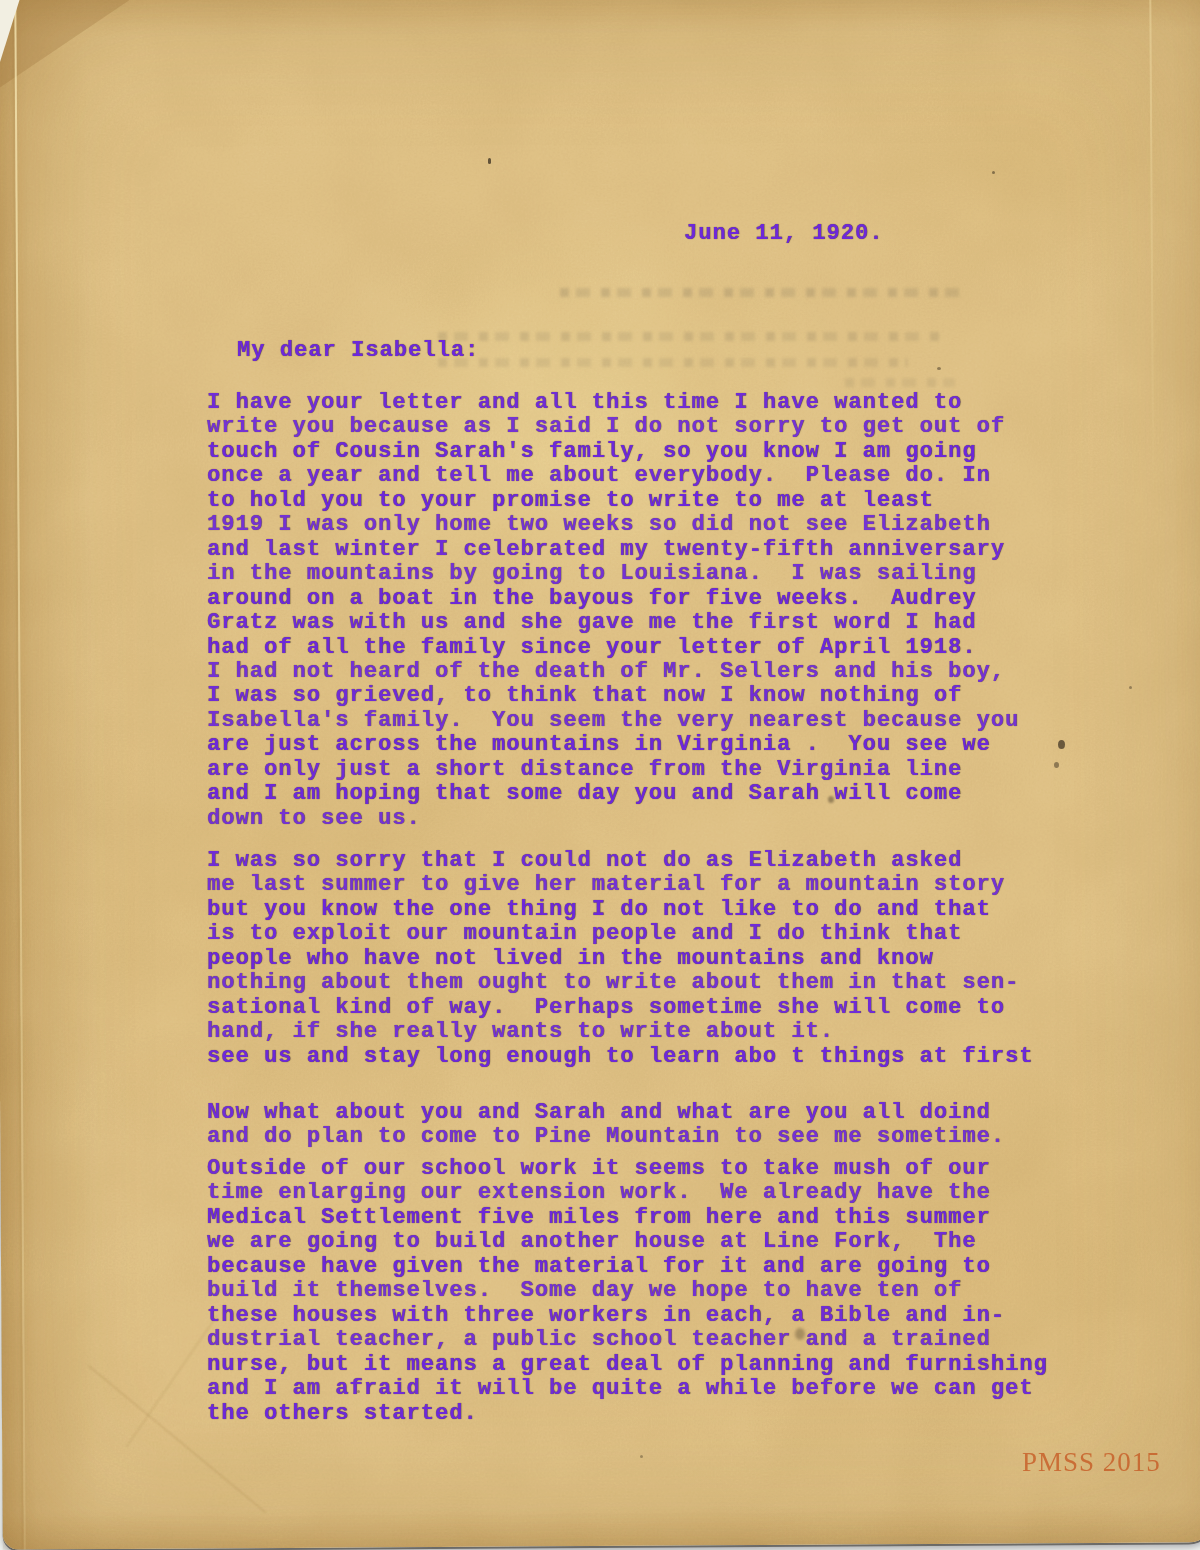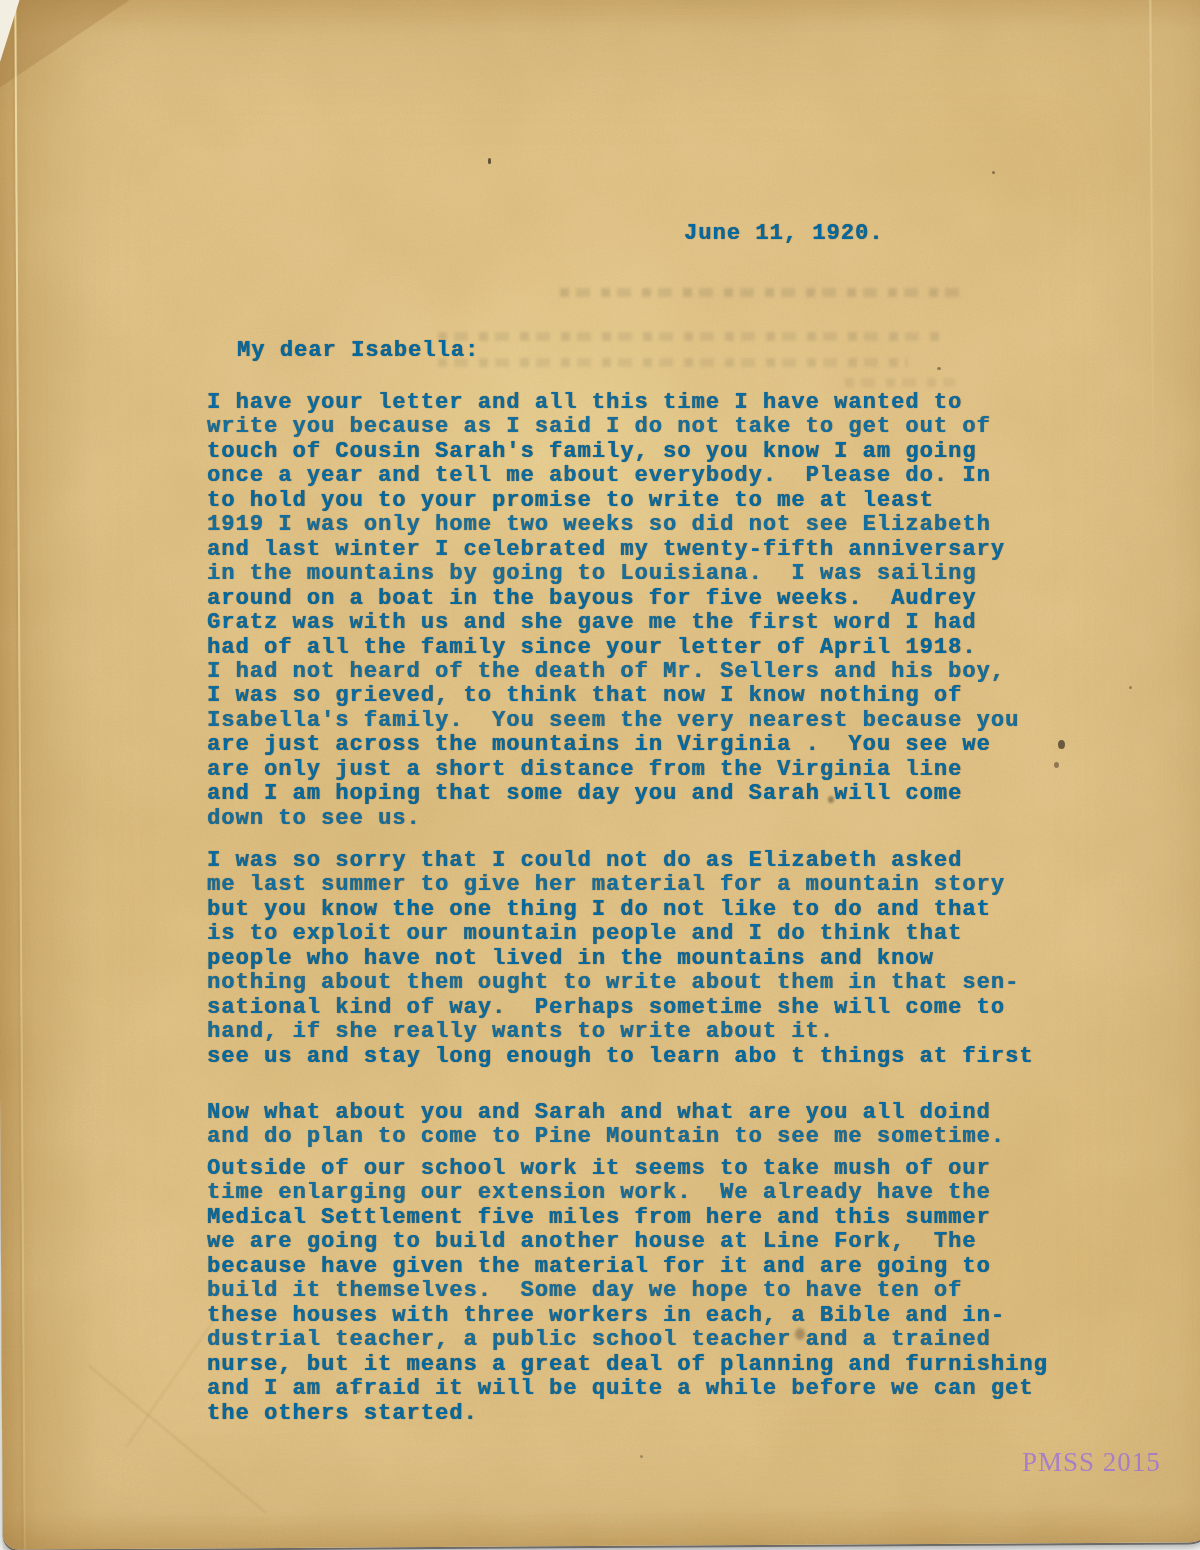--- a/index.html
+++ b/index.html
@@ -53,39 +53,39 @@
     clip-path:polygon(0 0,100% 0,0 100%);filter:blur(3px);
   }
   .corner-sliver{
     position:absolute;left:0;top:0;width:26px;height:62px;
     background:#f2efe2;clip-path:polygon(0 0,75% 0,0 100%);
   }
   .sp{position:absolute;border-radius:50%;background:#2e2418;}
   
   .content{position:absolute;inset:0;pointer-events:none;}
   .typed{
-    position:absolute;color:#0369a1;font-weight:bold;font-size:22px;
+    position:absolute;color:#6d28d9;font-weight:bold;font-size:22px;
     letter-spacing:1.05px;line-height:24.45px;
     text-shadow:0.4px 0.4px 0.9px rgba(52,42,26,.65), -0.2px 0 0.7px rgba(52,42,26,.4);
   }
   .line{white-space:pre;}
   .line:nth-child(2n){opacity:.93;}
   .line:nth-child(3n+1){opacity:.97;}
   .ghost{
     position:absolute;height:9px;filter:blur(1.6px);opacity:.5;
     background:repeating-linear-gradient(90deg, rgba(118,106,82,.45) 0 9px, rgba(118,106,82,0) 9px 16px, rgba(118,106,82,.35) 16px 30px, rgba(118,106,82,0) 30px 41px);
   }
   .g1{left:560px;top:288px;width:400px;}
   .g2{left:438px;top:332px;width:505px;opacity:.42;}
   .g3{left:438px;top:358px;width:470px;opacity:.38;}
   .g4{left:845px;top:378px;width:110px;opacity:.3;}
   .watermark{
     position:absolute;left:1022px;top:1447px;
     font-family:"Liberation Serif","DejaVu Serif",serif;
-    font-size:27px;color:#8b5cf6;opacity:.62;letter-spacing:1px;
+    font-size:27px;color:#c2410c;opacity:.62;letter-spacing:1px;
   }
 </style>
 </head>
 <body>
 
 <div class="paper">
   <svg class="noise" xmlns="http://www.w3.org/2000/svg">
     <filter id="grainF">
       <feTurbulence type="fractalNoise" baseFrequency="0.55" numOctaves="2" seed="7" result="t"></feTurbulence>
       <feColorMatrix in="t" type="matrix" values="0 0 0 0 0.42  0 0 0 0 0.32  0 0 0 0 0.16  0.2126 0.7152 0.0722 0 0"></feColorMatrix>
@@ -111,21 +111,21 @@
   <div class="ghost g2"></div>
   <div class="ghost g3"></div>
   <div class="ghost g4"></div>
 
   <div class="typed" style="left:684px;top:222px;">June 11, 1920.</div>
 
   <div class="typed" style="left:229px;top:339px;margin-left:8px;">My dear Isabella:</div>
 
   <div class="typed" style="left:207px;top:391px;">
       <div class="line">I have your letter and all this time I have wanted to</div>
-      <div class="line">write you because as I said I do not take to get out of</div>
+      <div class="line">write you because as I said I do not sorry to get out of</div>
       <div class="line">touch of Cousin Sarah's family, so you know I am going</div>
       <div class="line">once a year and tell me about everybody.  Please do. In</div>
       <div class="line">to hold you to your promise to write to me at least</div>
       <div class="line">1919 I was only home two weeks so did not see Elizabeth</div>
       <div class="line">and last winter I celebrated my twenty-fifth anniversary</div>
       <div class="line">in the mountains by going to Louisiana.  I was sailing</div>
       <div class="line">around on a boat in the bayous for five weeks.  Audrey</div>
       <div class="line">Gratz was with us and she gave me the first word I had</div>
       <div class="line">had of all the family since your letter of April 1918.</div>
       <div class="line">I had not heard of the death of Mr. Sellers and his boy,</div>

